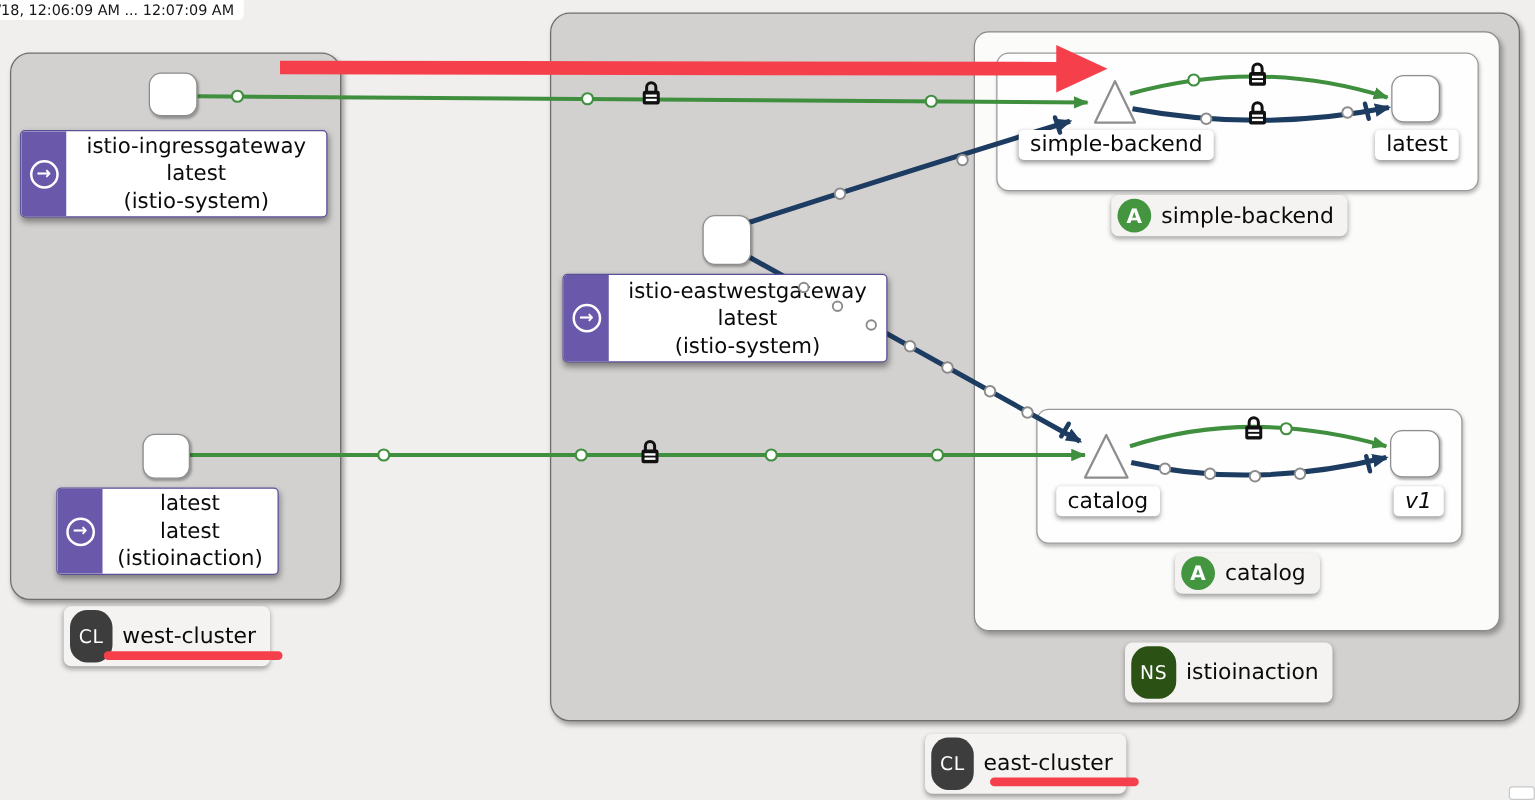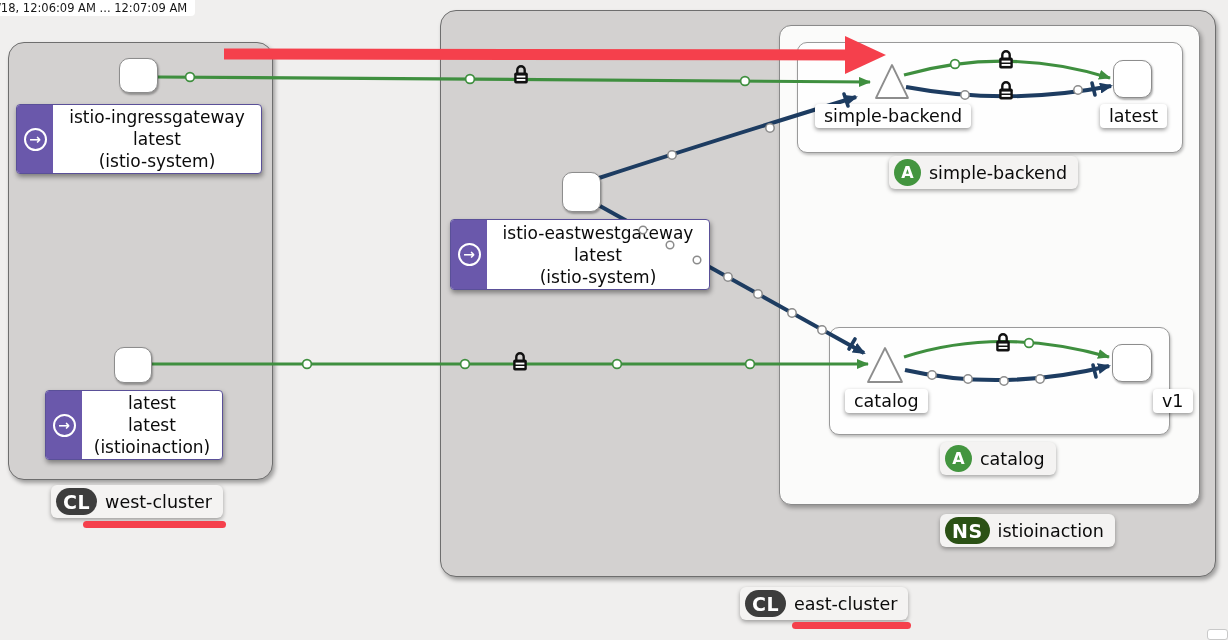--- a/index.html
+++ b/index.html
@@ -56,22 +56,22 @@
     padding:2px 9px; white-space:nowrap;
   }
 
   
   .badge-card {
     position:absolute; background:#f4f3f2; border-radius:6px;
     box-shadow:0 2px 4px rgba(0,0,0,.35); display:flex; align-items:center;
     gap:8px; padding:3px 11px 3px 5px; font-size:17.5px; white-space:nowrap;
   }
   .pill {
-    min-width:27px; height:27px; border-radius:14px; color:#fff;
-    font-weight:bold; font-size:19px; display:flex; align-items:center;
+    min-width:27px; height:42px; border-radius:14px; color:#fff;
+    font-weight:normal; font-size:15px; display:flex; align-items:center;
     justify-content:center; padding:0 7px; letter-spacing:.5px;
   }
   .pill-circle {
     width:27px; height:27px; border-radius:50%; color:#fff; font-weight:bold;
     font-size:16px; display:flex; align-items:center; justify-content:center;
   }
   .pill-app { background:#43953f; }
   .pill-ns  { background:#2b5115; }
   .pill-cl  { background:#3d3d3d; }
 
@@ -164,32 +164,32 @@
     <div class="wl-text">
       <span>istio-eastwestgateway</span>
       <span>latest</span>
       <span>(istio-system)</span>
     </div>
   </div>
 
   <div class="node-label" style="left:815px;top:104px;">simple-backend</div>
   <div class="node-label" style="left:1100px;top:104px;">latest</div>
   <div class="node-label" style="left:845px;top:389px;">catalog</div>
-  <div class="node-label" style="left:1153px;top:389px;">v1</div>
+  <div class="node-label" style="left:1115px;top:389px;font-style:italic;">v1</div>
 
   <div class="badge-card" style="left:889px;top:156px;">
     <div class="pill-circle pill-app">A</div>
     <span>simple-backend</span>
   </div>
   <div class="badge-card" style="left:940px;top:442px;">
     <div class="pill-circle pill-app">A</div>
     <span>catalog</span>
   </div>
 
-  <div class="badge-card" style="left:940px;top:514px;">
+  <div class="badge-card" style="left:900px;top:514px;">
     <div class="pill pill-ns">NS</div>
     <span>istioinaction</span>
   </div>
 
   <div class="badge-card" style="left:51px;top:485px;">
     <div class="pill pill-cl">CL</div>
     <span>west-cluster</span>
   </div>
   <div class="badge-card" style="left:740px;top:587px;">
     <div class="pill pill-cl">CL</div>

